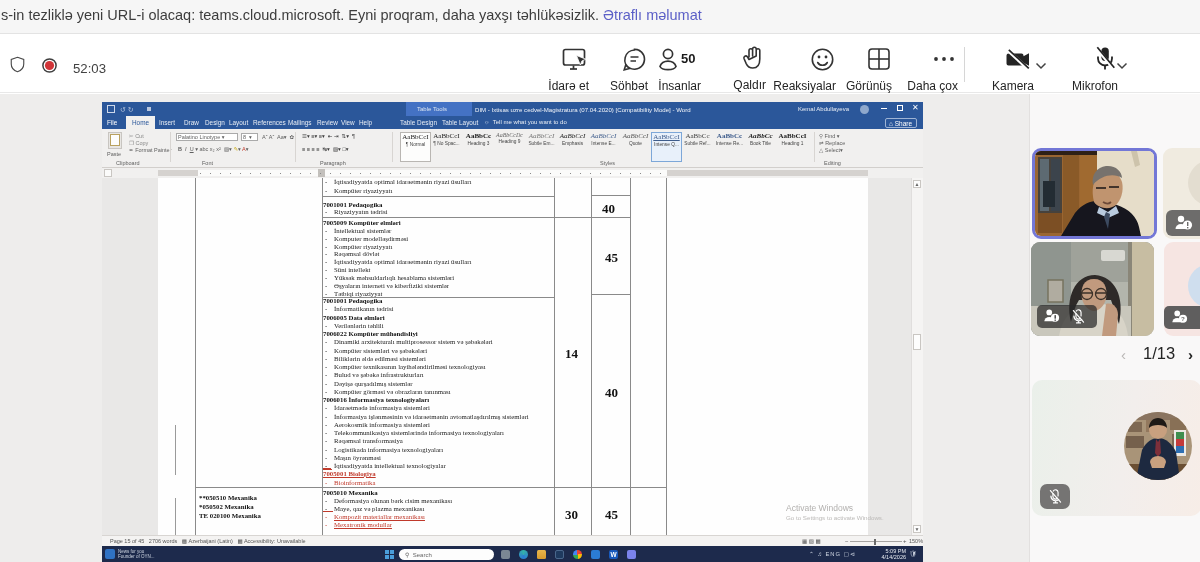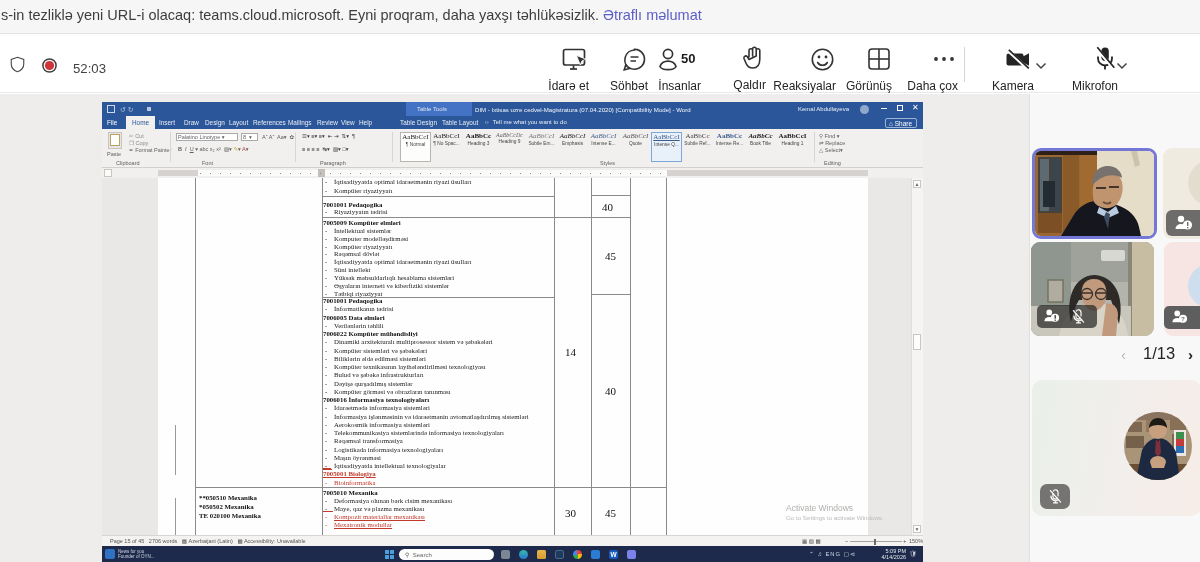--- a/index.html
+++ b/index.html
@@ -10,21 +10,21 @@
   .titem { height:58px; text-align:right; }
   .tlabel { font-size:12px; color:#242424; margin-top:2px; }
   .dl { position:absolute; left:232px; font-family:"Liberation Serif",serif; font-size:6.8px;
         color:#1c1c1c; white-space:nowrap; line-height:8px; }
   .dl:before { content:"-"; position:absolute; left:-9px; }
   .db { position:absolute; left:221px; font-family:"Liberation Serif",serif; font-size:6.8px;
         font-weight:bold; color:#111; white-space:nowrap; line-height:8px; }
   .red { color:#c0392b !important; }
   .vline { position:absolute; width:1px; background:#8a8a8a; }
   .hline { position:absolute; height:1px; background:#8a8a8a; }
-  .num { position:absolute; font-family:"Liberation Serif",serif; font-weight:normal; font-size:11px; color:#111; }
+  .num { position:absolute; font-family:"Liberation Serif",serif; font-weight:bold; font-size:13px; color:#111; }
   .tab { position:absolute; top:2.5px; font-size:6.4px; color:#e8edf5; white-space:nowrap; }
   .rgl { position:absolute; font-size:5.5px; color:#5f5f5f; white-space:nowrap; }
   .chip { position:absolute; top:3px; width:31px; height:30px; text-align:center; }
   .chip .s1 { font-family:"Liberation Serif",serif; font-size:7px; color:#222; }
   .chip .s2 { font-size:4.8px; color:#444; margin-top:1px; }
 </style>
 </head>
 <body>
 <div id="root">
 

